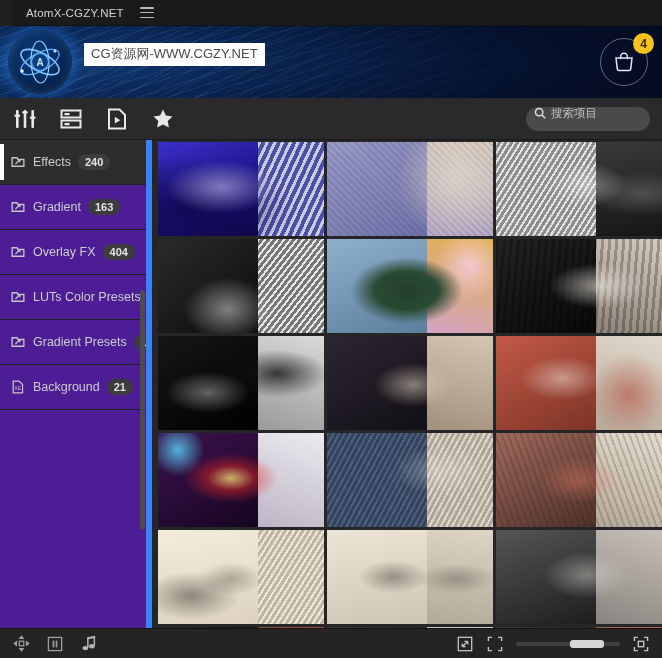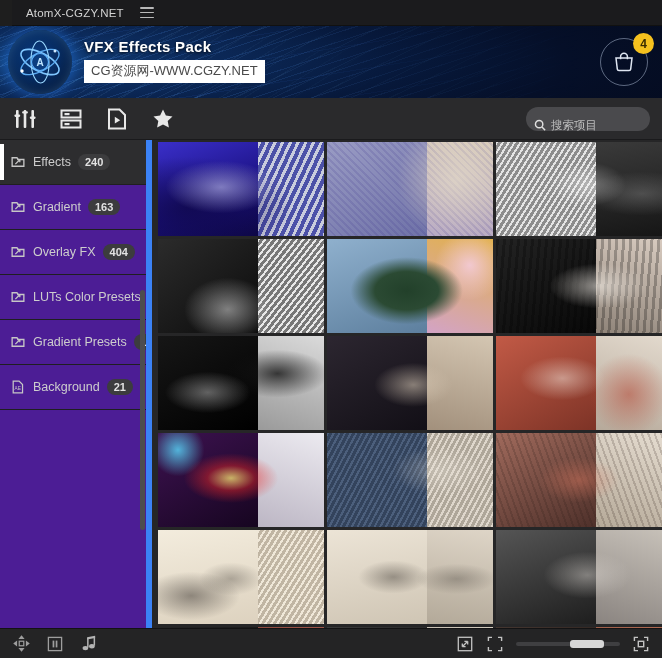--- a/index.html
+++ b/index.html
@@ -71,21 +71,21 @@
   
   .toolbar {
     flex: 0 0 42px; height: 42px; background: #2a2a2c;
     display: flex; align-items: center; padding: 0 12px; gap: 20px;
     border-bottom: 1px solid #1a1a1c;
   }
   .tool-ico { width: 26px; height: 26px; display: flex; align-items: center; justify-content: center; cursor: pointer; }
   .search-wrap { margin-left: auto; }
   .search-box {
     width: 124px; height: 24px; background: #4a4a4d; border-radius: 12px;
-    display: flex; align-items: flex-end; padding: 0 8px; gap: 5px;
+    display: flex; align-items: flex-start; padding: 0 8px; gap: 5px;
   }
   .search-box input {
     background: transparent; border: none; outline: none; color: #d8d8d8;
     font-size: 11.5px; width: 100%; font-family: "Liberation Sans", sans-serif;
   }
   .search-box input::placeholder { color: #bdbdbd; }
 
   
   .body { flex: 1 1 auto; display: flex; min-height: 0; position: relative; }
 
@@ -158,21 +158,20 @@
         <ellipse cx="25" cy="25" rx="21" ry="9" fill="none" stroke="#5aa9f0" stroke-width="1.4" transform="rotate(-28 25 25)"></ellipse>
         <ellipse cx="25" cy="25" rx="21" ry="9" fill="none" stroke="#9ad8ff" stroke-width="1.1" transform="rotate(88 25 25)"></ellipse>
         <circle cx="25" cy="25" r="8.5" fill="#0b3d80" stroke="#63b6ff" stroke-width="1.2"></circle>
         <text x="25" y="29" font-size="10" font-weight="bold" fill="#bfe6ff" text-anchor="middle" font-family="Liberation Sans, sans-serif">A</text>
         <circle cx="7" cy="34" r="1.7" fill="#ffffff"></circle>
         <circle cx="40" cy="14" r="1.5" fill="#cfe9ff"></circle>
       </svg>
     </div>
 
     <div class="banner-text">
-      <div class="banner-title">VFX Effects Pack</div>
       <div class="watermark">CG资源网-WWW.CGZY.NET</div>
     </div>
 
     <div class="cart">
       <svg width="24" height="24" viewBox="0 0 24 24" fill="none" stroke="#dfe6f2" stroke-width="1.5">
         <path d="M4 8h16l-1.3 11.2a1.6 1.6 0 0 1-1.6 1.4H6.9a1.6 1.6 0 0 1-1.6-1.4z"></path>
         <path d="M8.6 9.2V6.6a3.4 3.4 0 0 1 6.8 0v2.6"></path>
       </svg>
     </div>
     <div class="cart-badge">4</div>

